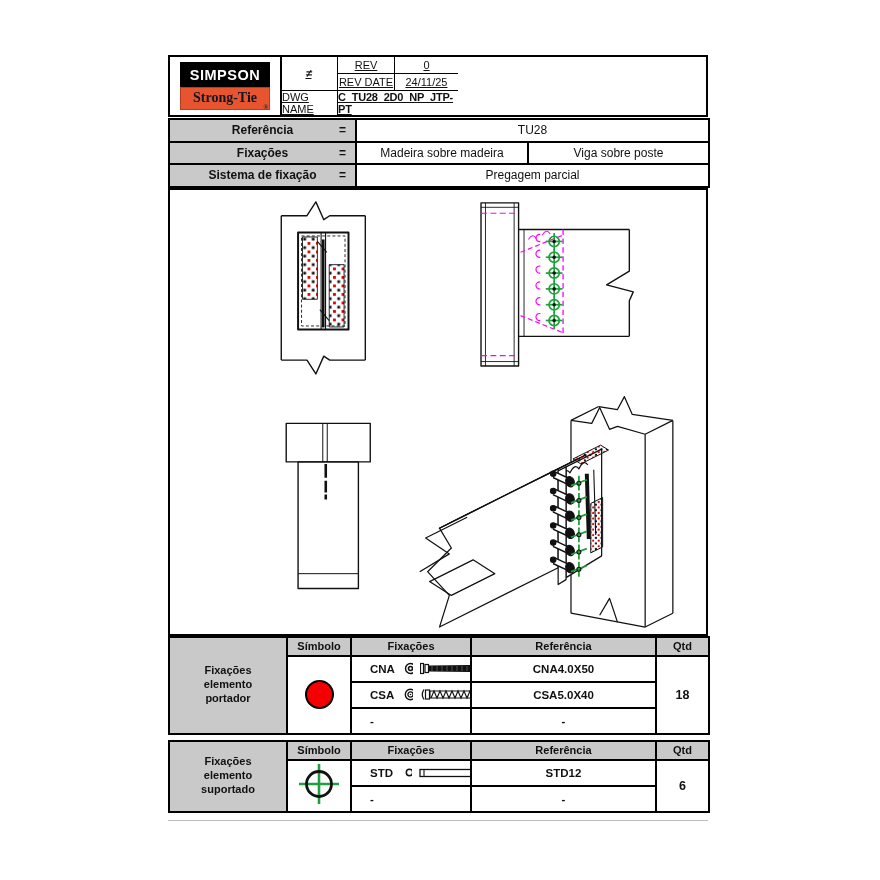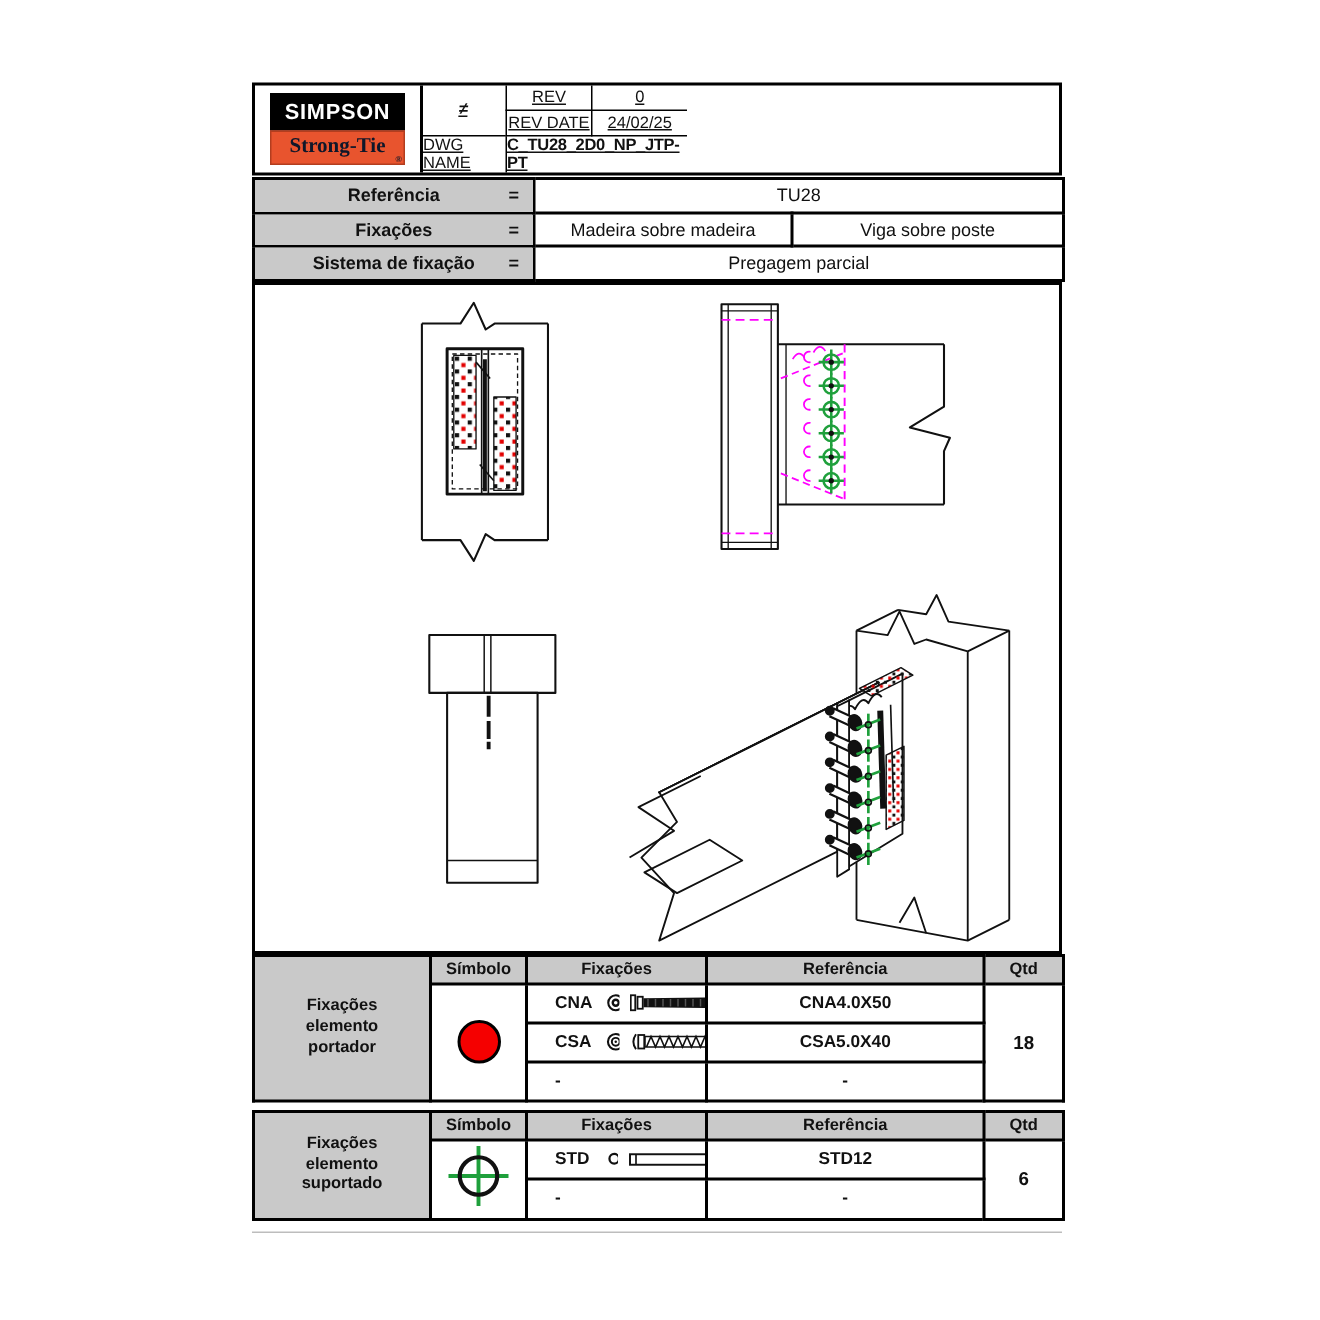--- a/index.html
+++ b/index.html
@@ -67,21 +67,21 @@
         <div class="l2"><span>Strong-Tie</span><span class="reg">®</span></div>
       </div>
     </div>
     <div class="rev-grid">
       <div class="neq-cell">
           <span>≠</span>
         </div>
       <div class="c-rl">REV</div>
       <div class="c-rv">0</div>
       <div class="c-dl">REV DATE</div>
-      <div class="c-dv">24/02/25</div>
+      <div class="c-dv">24/11/25</div>
       <div class="c-nl">DWG NAME</div>
       <div class="c-nv">C_TU28_2D0_NP_JTP-PT</div>
     </div>
   </div>
 
   <table class="info">
     <colgroup>
         <col style="width:187px">
         <col style="width:172px">
         <col style="width:181px">

